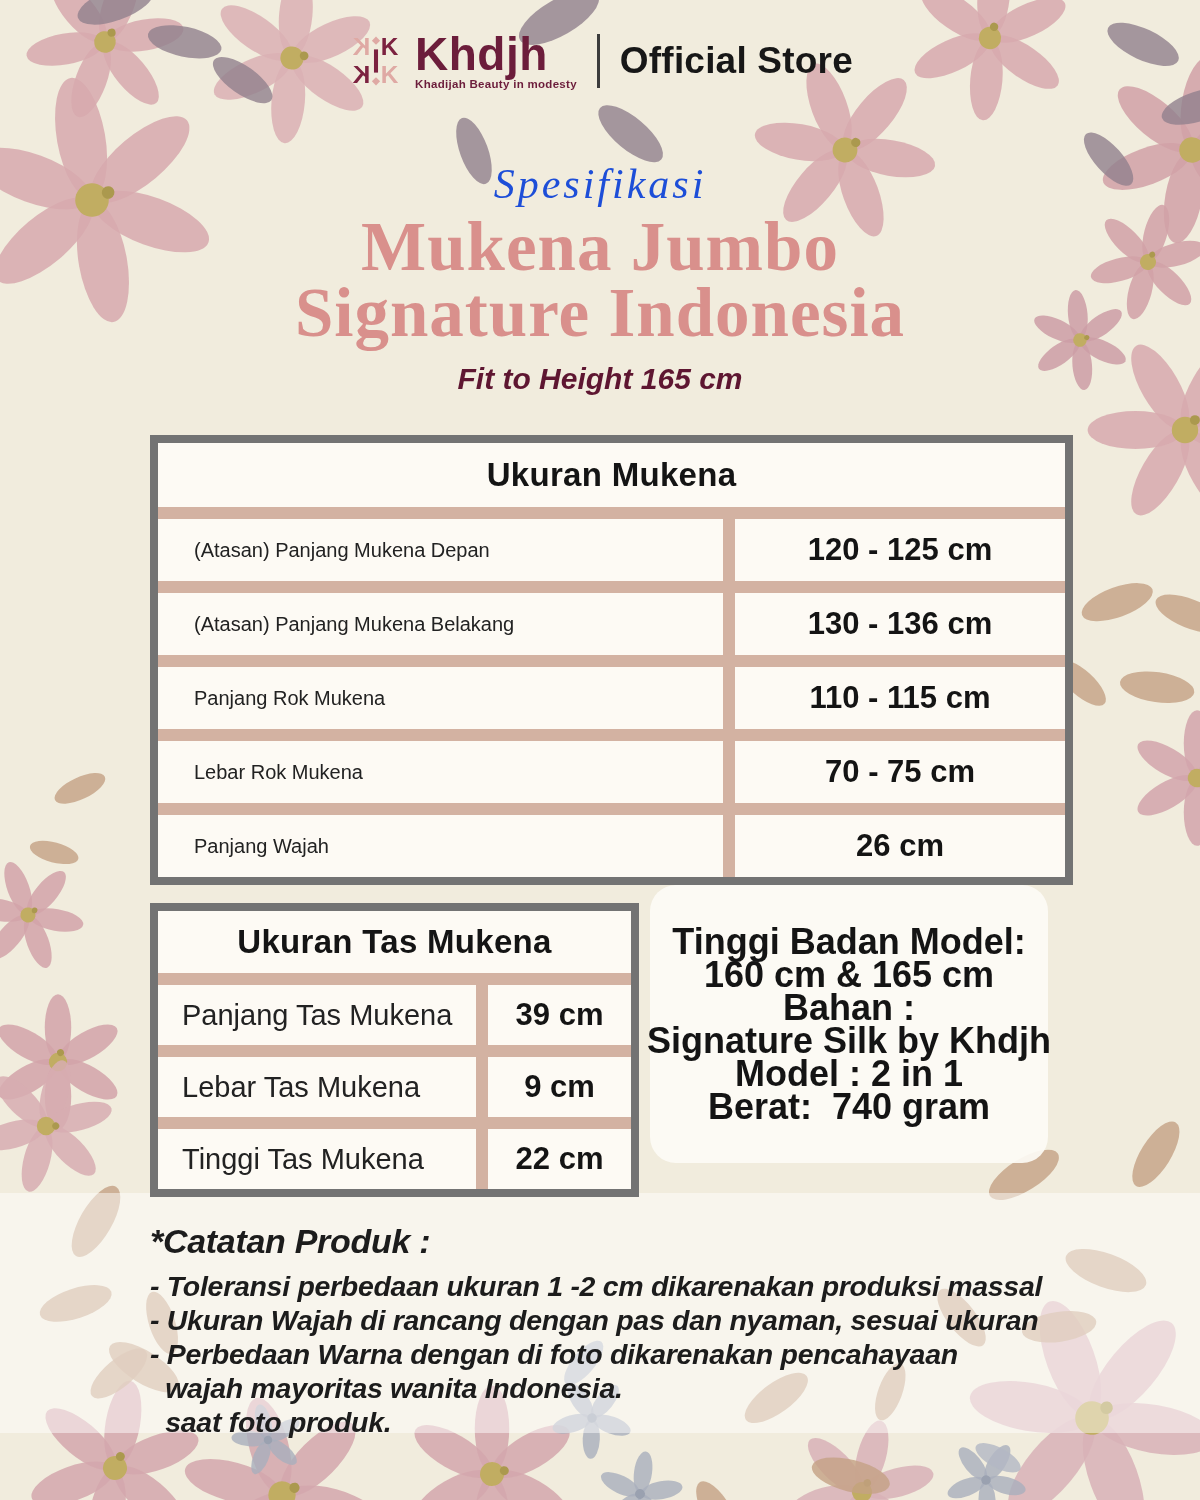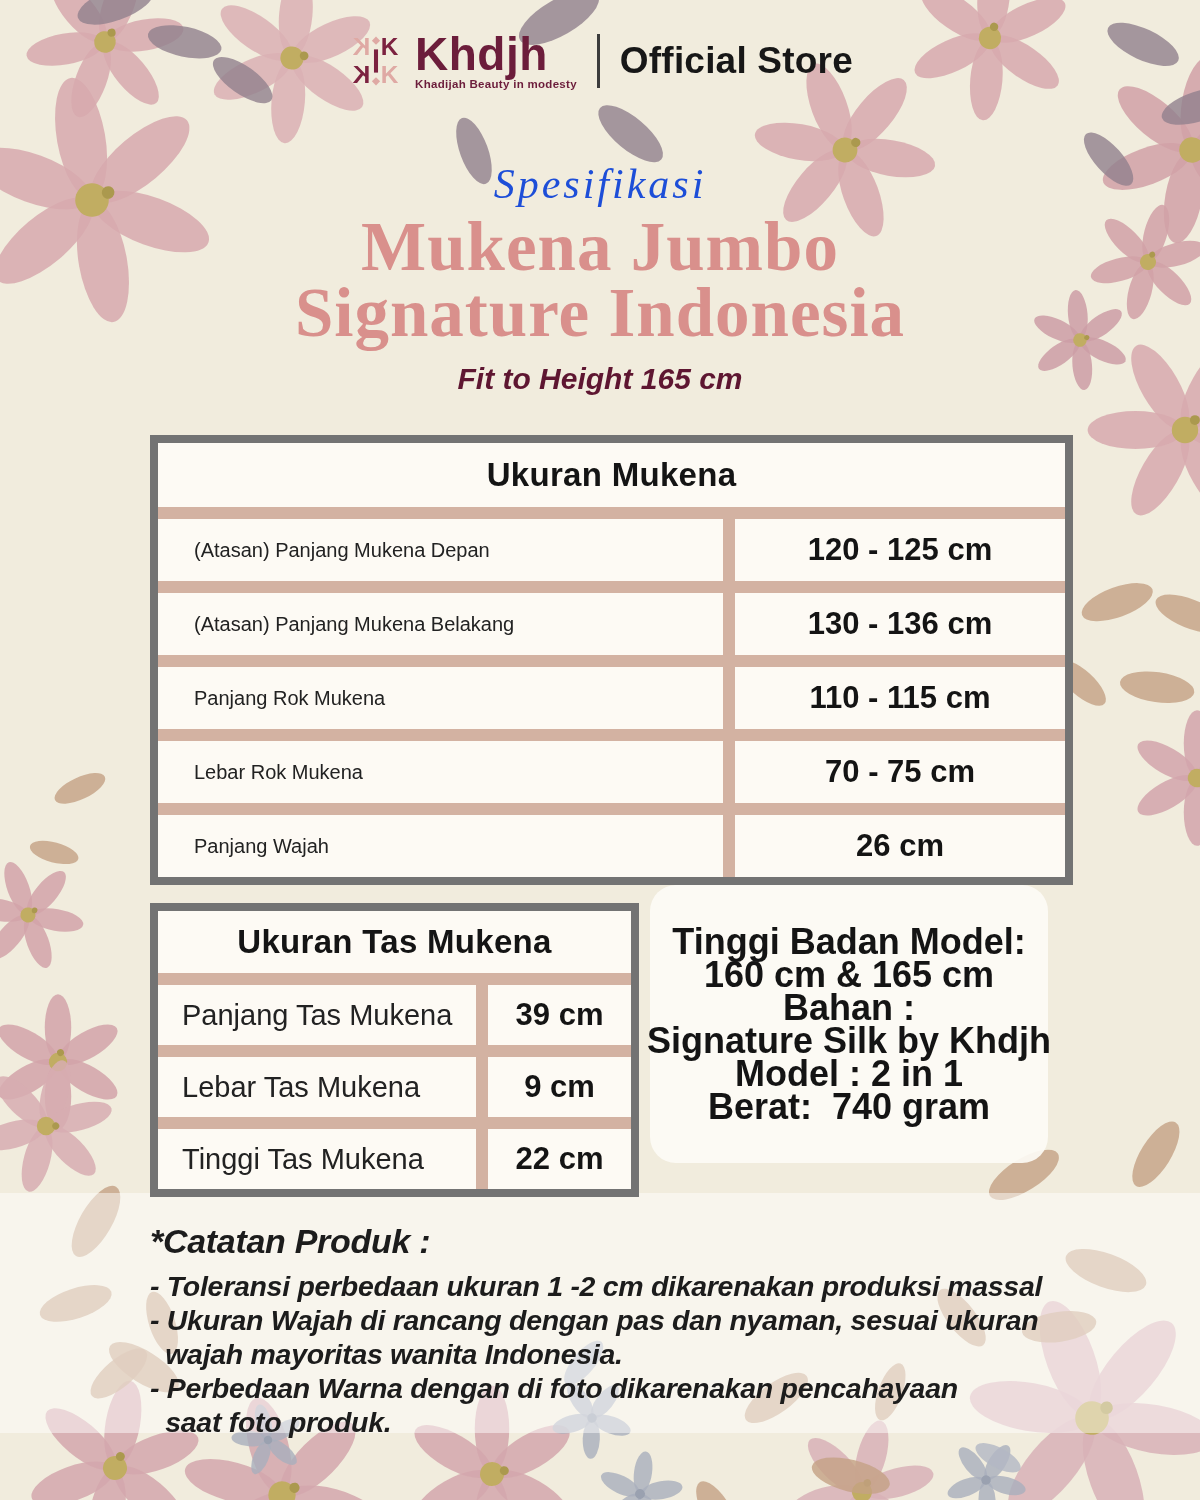--- a/index.html
+++ b/index.html
@@ -207,18 +207,18 @@
     <div class="detail-line">Bahan :</div>
     <div class="detail-line">Signature Silk by Khdjh</div>
     <div class="detail-line">Model : 2 in 1</div>
     <div class="detail-line">Berat:  740 gram</div>
   </div>
 
   <div class="layer notes">
     <div class="notes-title">*Catatan Produk :</div>
     <div class="note-line">- Toleransi perbedaan ukuran 1 -2 cm dikarenakan produksi massal</div>
     <div class="note-line">- Ukuran Wajah di rancang dengan pas dan nyaman, sesuai ukuran</div>
+    <div class="note-line">- Perbedaan Warna dengan di foto dikarenakan pencahayaan</div>
     <div class="note-line">  wajah mayoritas wanita Indonesia.</div>
-    <div class="note-line">- Perbedaan Warna dengan di foto dikarenakan pencahayaan</div>
     <div class="note-line">  saat foto produk.</div>
   </div>
 
 </div>
 
 </body></html>

